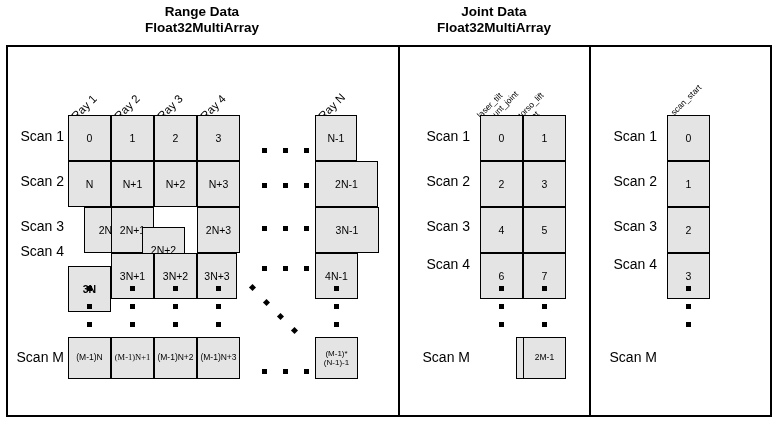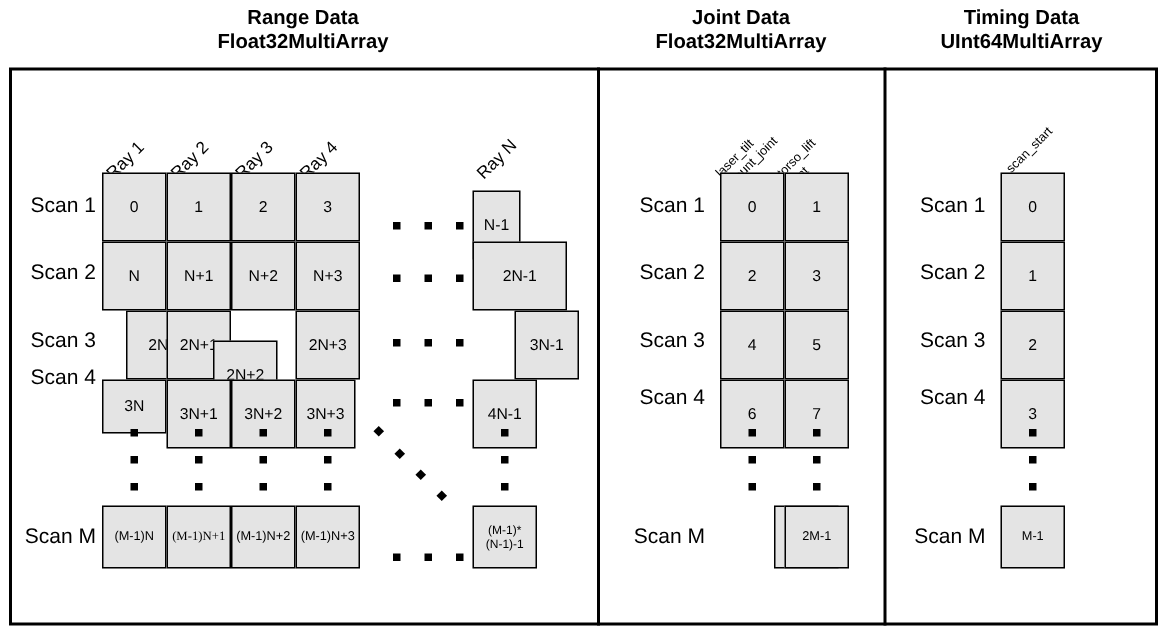--- a/index.html
+++ b/index.html
@@ -56,22 +56,20 @@
 </style>
 </head>
 <body>
 
 <div id="stage">
 
   <div class="panel-title" style="left:6px;top:4px;width:392px;">Range Data
 Float32MultiArray</div>
   <div class="panel-title" style="left:400px;top:4px;width:188px;">Joint Data
 Float32MultiArray</div>
-  <div class="panel-title" style="left:590px;top:4px;width:182px;">Timing Data
-UInt64MultiArray</div>
 
   <div class="frame"></div>
   <div class="divider" style="left:398px;"></div>
   <div class="divider" style="left:589px;"></div>
 
   <div class="colhead" style="left:78px;top:110px;">Ray 1</div>
   <div class="colhead" style="left:121px;top:110px;">Ray 2</div>
   <div class="colhead" style="left:164px;top:110px;">Ray 3</div>
   <div class="colhead" style="left:207px;top:110px;">Ray 4</div>
   <div class="colhead" style="left:325px;top:110px;">Ray N</div>
@@ -79,35 +77,35 @@
   <div class="rowlabel" style="left:4px;top:128px;width:60px;">Scan 1</div>
   <div class="rowlabel" style="left:4px;top:173px;width:60px;">Scan 2</div>
   <div class="rowlabel" style="left:4px;top:218px;width:60px;">Scan 3</div>
   <div class="rowlabel" style="left:4px;top:243px;width:60px;">Scan 4</div>
   <div class="rowlabel" style="left:4px;top:349px;width:60px;">Scan M</div>
 
   <div class="cell" style="left:68px;top:115px;width:43px;height:46px;">0</div>
   <div class="cell" style="left:111px;top:115px;width:43px;height:46px;">1</div>
   <div class="cell" style="left:154px;top:115px;width:43px;height:46px;">2</div>
   <div class="cell" style="left:197px;top:115px;width:43px;height:46px;">3</div>
-  <div class="cell" style="left:315px;top:127px;width:32px;height:46px;">N-1</div>
+  <div class="cell" style="left:315px;top:115px;width:42px;height:46px;">N-1</div>
 
   <div class="cell" style="left:68px;top:161px;width:43px;height:46px;">N</div>
   <div class="cell" style="left:111px;top:161px;width:43px;height:46px;">N+1</div>
   <div class="cell" style="left:154px;top:161px;width:43px;height:46px;">N+2</div>
   <div class="cell" style="left:197px;top:161px;width:43px;height:46px;">N+3</div>
   <div class="cell" style="left:315px;top:161px;width:63px;height:46px;">2N-1</div>
 
   <div class="cell" style="left:84px;top:207px;width:43px;height:46px;">2N</div>
   <div class="cell" style="left:111px;top:207px;width:43px;height:46px;">2N+1</div>
   <div class="cell" style="left:142px;top:207px;width:43px;height:46px;margin-top:20px;">2N+2</div>
   <div class="cell" style="left:197px;top:207px;width:43px;height:46px;">2N+3</div>
-  <div class="cell" style="left:315px;top:207px;width:43px;height:46px;margin-left:28px;">3N-1</div>
-
-  <div class="cell" style="left:68px;top:253px;width:43px;height:36px;">3N</div>
+  <div class="cell" style="left:315px;top:207px;width:64px;height:46px;">3N-1</div>
+
+  <div class="cell" style="left:68px;top:266px;width:43px;height:46px;font-weight:bold;">3N</div>
   <div class="cell" style="left:111px;top:253px;width:43px;height:46px;">3N+1</div>
   <div class="cell" style="left:154px;top:253px;width:43px;height:46px;">3N+2</div>
   <div class="cell" style="left:197px;top:253px;width:40px;height:46px;">3N+3</div>
   <div class="cell" style="left:315px;top:253px;width:43px;height:46px;">4N-1</div>
 
   <div class="cell small" style="left:68px;top:337px;width:43px;height:42px;">(M-1)N</div>
   <div class="cell small" style="left:111px;top:337px;width:43px;height:42px;font-family:Liberation Serif, serif;">(M-1)N+1</div>
   <div class="cell small" style="left:154px;top:337px;width:43px;height:42px;">(M-1)N+2</div>
   <div class="cell small" style="left:197px;top:337px;width:43px;height:42px;">(M-1)N+3</div>
   <div class="cell tiny" style="left:315px;top:337px;width:43px;height:42px;">(M-1)*
@@ -192,19 +190,18 @@
   <div class="rowlabel" style="left:597px;top:128px;width:60px;">Scan 1</div>
   <div class="rowlabel" style="left:597px;top:173px;width:60px;">Scan 2</div>
   <div class="rowlabel" style="left:597px;top:218px;width:60px;">Scan 3</div>
   <div class="rowlabel" style="left:597px;top:256px;width:60px;">Scan 4</div>
   <div class="rowlabel" style="left:597px;top:349px;width:60px;">Scan M</div>
 
   <div class="cell" style="left:667px;top:115px;width:43px;height:46px;">0</div>
   <div class="cell" style="left:667px;top:161px;width:43px;height:46px;">1</div>
   <div class="cell" style="left:667px;top:207px;width:43px;height:46px;">2</div>
   <div class="cell" style="left:667px;top:253px;width:43px;height:46px;">3</div>
-  <div class="cell small" style="left:667px;top:337px;width:43px;height:42px;">M-1</div>
 
   <div class="dot" style="left:686px;top:286px;"></div>
   <div class="dot" style="left:686px;top:304px;"></div>
   <div class="dot" style="left:686px;top:322px;"></div>
 
 </div>
 
 </body></html>

